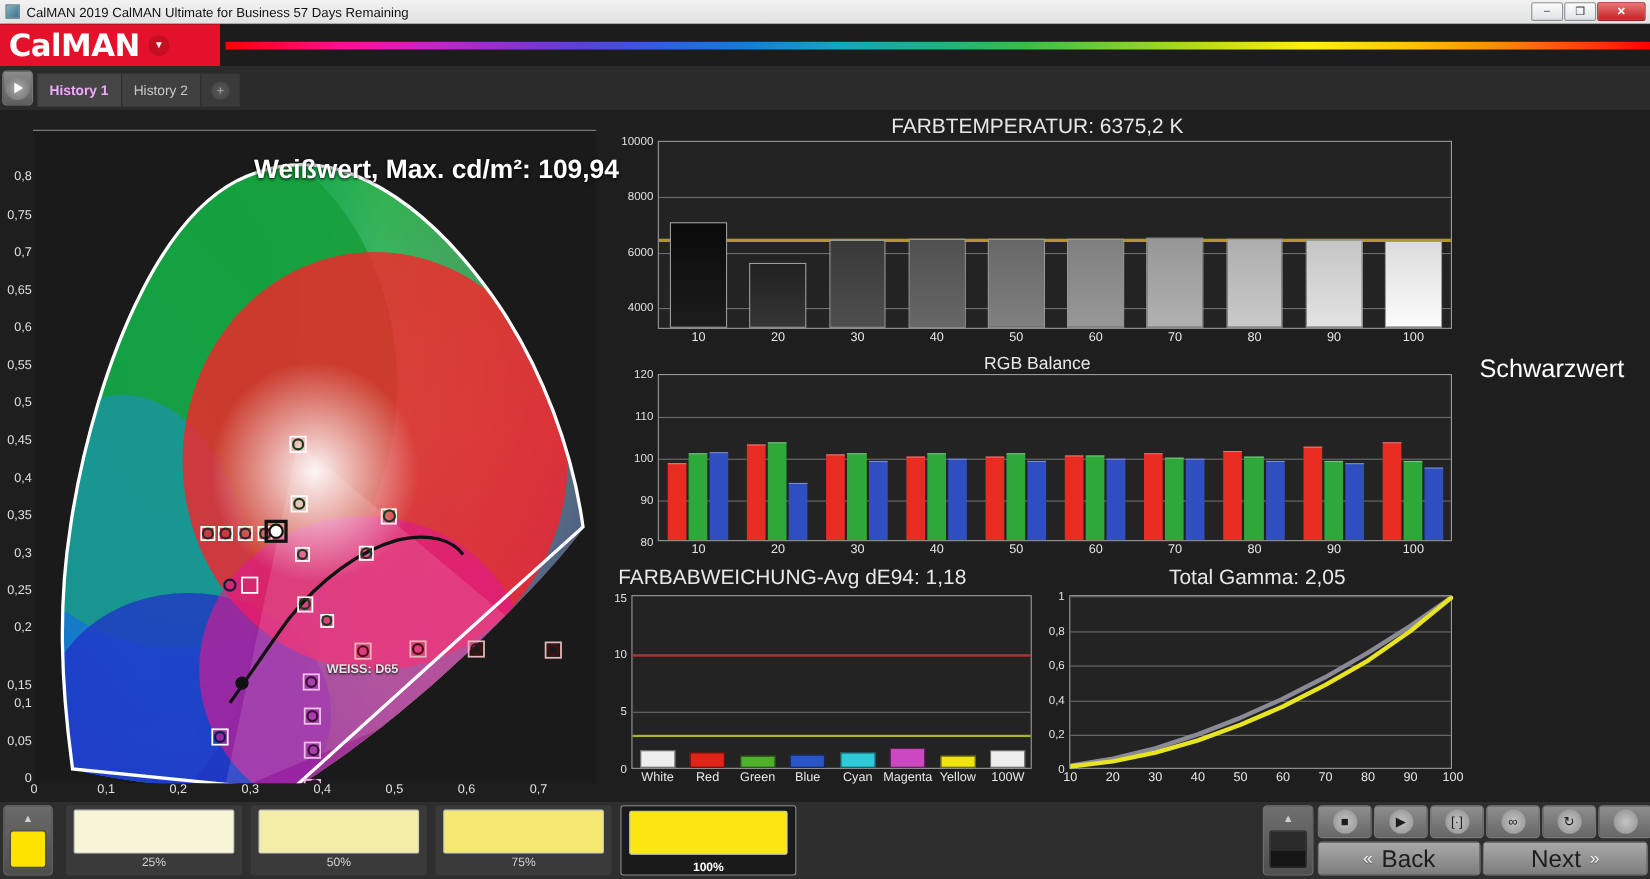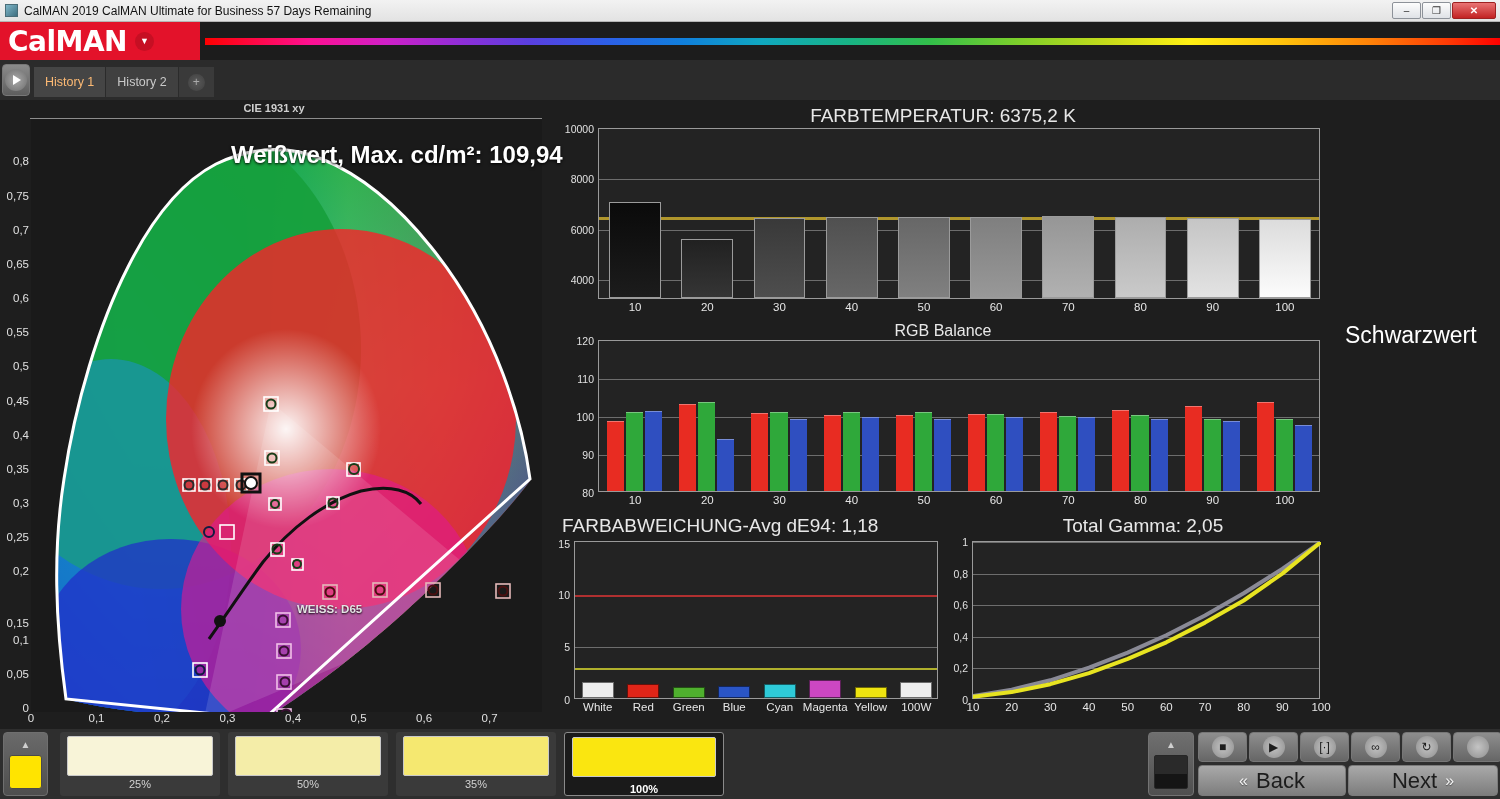--- a/index.html
+++ b/index.html
@@ -65,21 +65,21 @@
   #playbtn .circ{
     width:22px;height:22px;border-radius:50%;background:radial-gradient(#a9a9a9,#6d6d6d);
     display:flex;align-items:center;justify-content:center;
   }
   .tri{ width:0;height:0;border-left:8px solid #fff;border-top:5px solid transparent;border-bottom:5px solid transparent;margin-left:2px;}
   #tabs{ position:absolute;left:34px;top:4px;height:33px;display:flex;align-items:flex-end;}
   .tab{
     height:30px;padding:0 11px;display:flex;align-items:center;
     background:#404040;border-right:1px solid #2b2b2b;color:#c9c9c9;font-size:12.5px;
   }
-  .tab.active{ background:#454545; color:#fdba74; font-weight:normal;}
+  .tab.active{ background:#454545; color:#f0abfc; font-weight:bold;}
   .tab.plus{ padding:0 9px; color:#9a9a9a; background:#3a3a3a; }
   .tab.plus .pc{
     width:17px;height:17px;border-radius:50%;background:radial-gradient(#5a5a5a,#3f3f3f);
     display:flex;align-items:center;justify-content:center;font-size:12px;color:#aaa;
   }
   .devbox{
     position:absolute;top:60px;height:38px;border-radius:4px;
     background:linear-gradient(#4d4d4d,#3a3a3a);border:1px solid #5a5a5a;
     display:flex;align-items:stretch;overflow:hidden;
   }
@@ -242,21 +242,20 @@
     <div class="ic">?</div>
   </div>
   <div class="iconbtn" style="left:1472px;">
     <div class="ic">◀</div>
   </div>
 </div>
 
 <div id="main">
 
   <div id="ciepanel">
-    <div id="cie-head">CIE 1931 xy</div>
     <div id="cie-head-rule"></div>
 
     <div id="cie-yaxis" style="position:absolute;left:0;top:19px;width:29px;height:593px;">
         <div class="cielabel-y" style="top: 42.469px;">0,8</div>
         <div class="cielabel-y" style="top: 76.6272px;">0,75</div>
         <div class="cielabel-y" style="top: 110.785px;">0,7</div>
         <div class="cielabel-y" style="top: 144.944px;">0,65</div>
         <div class="cielabel-y" style="top: 179.102px;">0,6</div>
         <div class="cielabel-y" style="top: 213.26px;">0,55</div>
         <div class="cielabel-y" style="top: 247.418px;">0,5</div>
@@ -575,21 +574,21 @@
       <div class="patch" style="left: 60px; width: 160px;">
         <div class="sq" style="background: rgb(248, 244, 216);"></div>
         <div class="lab">25%</div>
       </div>
       <div class="patch" style="left: 228px; width: 160px;">
         <div class="sq" style="background: rgb(244, 237, 168);"></div>
         <div class="lab">50%</div>
       </div>
       <div class="patch" style="left: 396px; width: 160px;">
         <div class="sq" style="background: rgb(245, 232, 112);"></div>
-        <div class="lab">35%</div>
+        <div class="lab">75%</div>
       </div>
       <div class="patch sel" style="left: 564px; width: 160px; justify-content: space-between;">
         <div class="sq" style="background: rgb(250, 230, 16);"></div>
         <div class="lab">100%</div>
       </div>
     </div>
 
   <div id="monbtn">
     <div class="up">▲</div>
     <div class="scr"></div>

